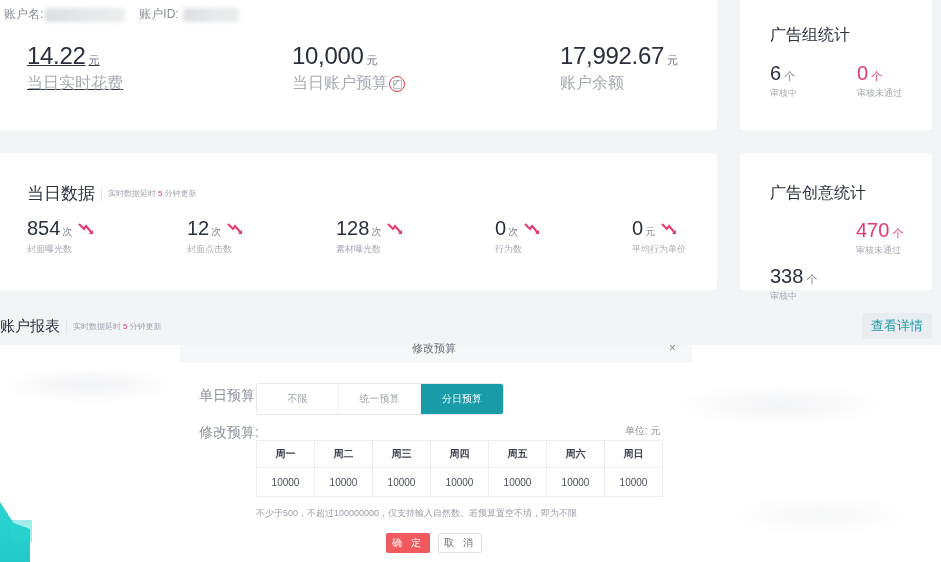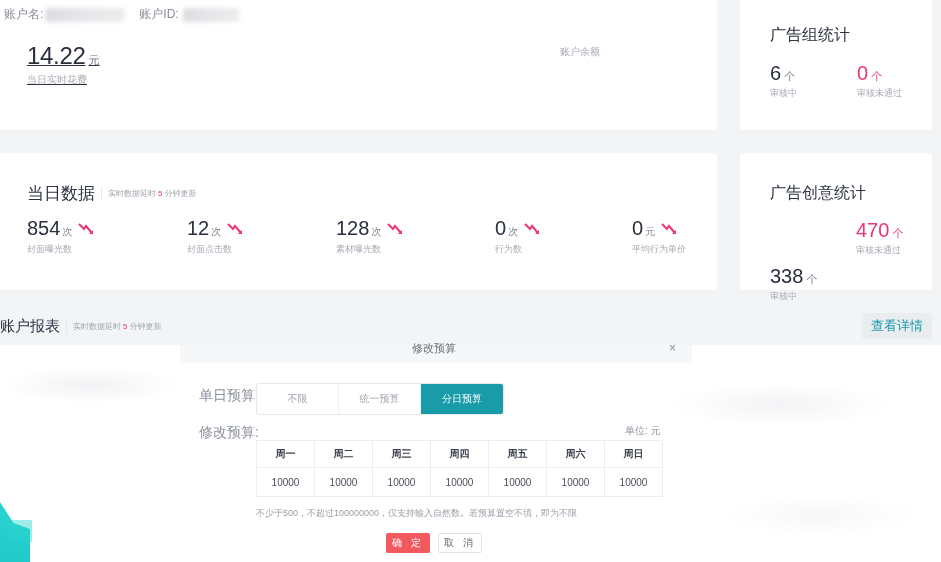--- a/index.html
+++ b/index.html
@@ -12,21 +12,21 @@
   }
   .card { background: #ffffff; position: absolute; border-radius: 4px; }
 
   
   #account-card { left: 0; top: 0; width: 717px; height: 130px; border-radius: 0 0 4px 0; }
   .acct-meta { position: absolute; top: 6px; left: 4px; font-size: 12px; color: #8a8f99; display: flex; align-items: center; }
   .blur-box { display: inline-block; height: 14px; background: linear-gradient(90deg,#dcdde0,#e6e7ea,#eceded); filter: blur(2px); border-radius: 3px; }
   .metric { position: absolute; }
   .metric .val { font-size: 24px; color: #2a2f3d; letter-spacing: -0.3px; }
   .metric .unit { font-size: 11px; color: #6b7080; margin-left: 3px; }
-  .metric .lbl { font-size: 10px; color: #a6aab3; margin-top: 3px; display: flex; align-items: center; text-align: right; }
+  .metric .lbl { font-size: 16px; color: #a6aab3; margin-top: 3px; display: flex; align-items: center; text-align: right; }
   .edit-icon { display:inline-block; width: 16px; height: 16px; border: 1.5px solid #e23b3b; border-radius: 50%; margin-left: 1px; position: relative; }
   .edit-icon::before { content:""; position:absolute; left:3px; top:3px; width:7px; height:7px; border:1px solid #b8bcc4; border-radius:1px; }
   .edit-icon::after { content:""; position:absolute; left:6px; top:2px; width:1px; height:7px; background:#9ca0aa; transform: rotate(40deg); }
 
   
   .side-card { left: 740px; width: 192px; }
   #adgroup-card { top: 0; height: 130px; border-radius: 0 0 4px 4px; }
   #creative-card { top: 153px; height: 137px; }
   .side-title { position: absolute; left: 30px; font-size: 16px; color: #2e3341; }
   .side-stat { position: absolute; }
@@ -98,22 +98,30 @@
     <span class="blur-box" style="width:80px;margin:0 6px 0 2px;"></span>
     <span style="margin-left:8px;">账户ID:</span>
     <span class="blur-box" style="width:56px;margin-left:4px;"></span>
   </div>
 
   <div class="metric" style="left:27px;top:42px;text-decoration:underline;">
     <div><span class="val">14.22</span><span class="unit">元</span></div>
     <div class="lbl">当日实时花费</div>
   </div>
 
+  <div class="metric" style="left:292px;top:42px;">
+    <div><span class="val">10,000</span><span class="unit">元</span></div>
+    <div class="lbl">
+      <span>当日账户预算</span>
+      <span class="edit-icon"></span>
+    </div>
+  </div>
 
   <div class="metric" style="left:560px;top:42px;">
+    <div><span class="val">17,992.67</span><span class="unit">元</span></div>
     <div class="lbl">账户余额</div>
   </div>
 </div>
 
 <div class="card side-card" id="adgroup-card">
   <div class="side-title" style="top:25px;">广告组统计</div>
   <div class="side-stat" style="left:30px;top:62px;">
     <div><span class="num">6</span><span class="u">个</span></div>
     <div class="l">审核中</div>
   </div>

